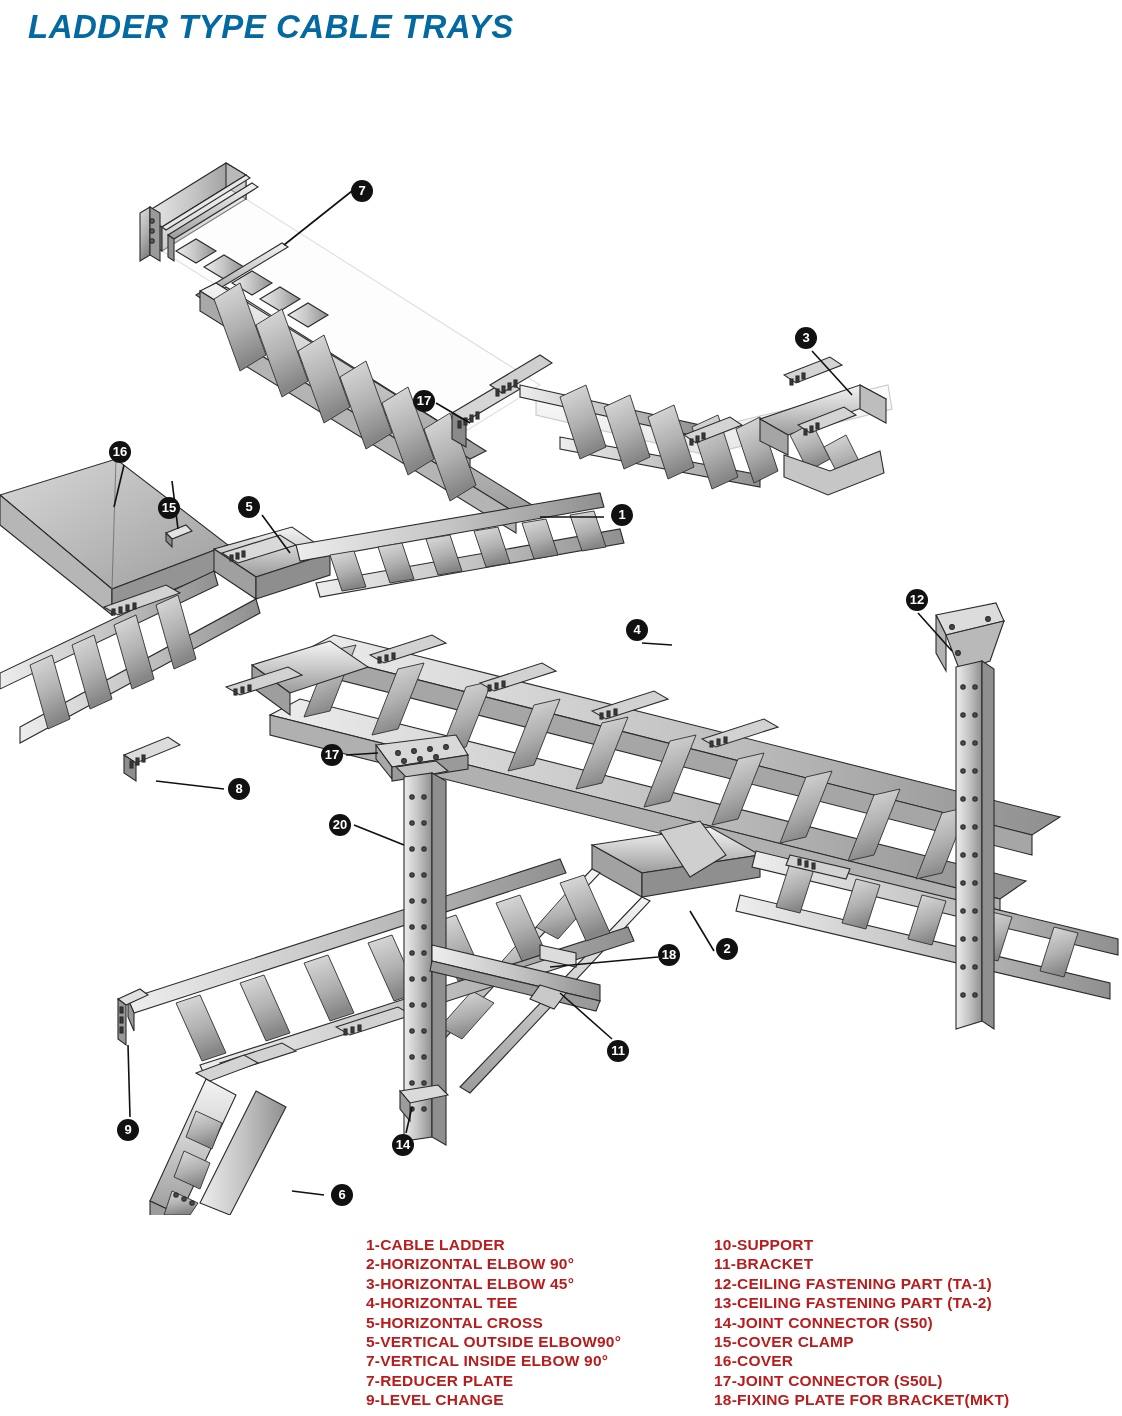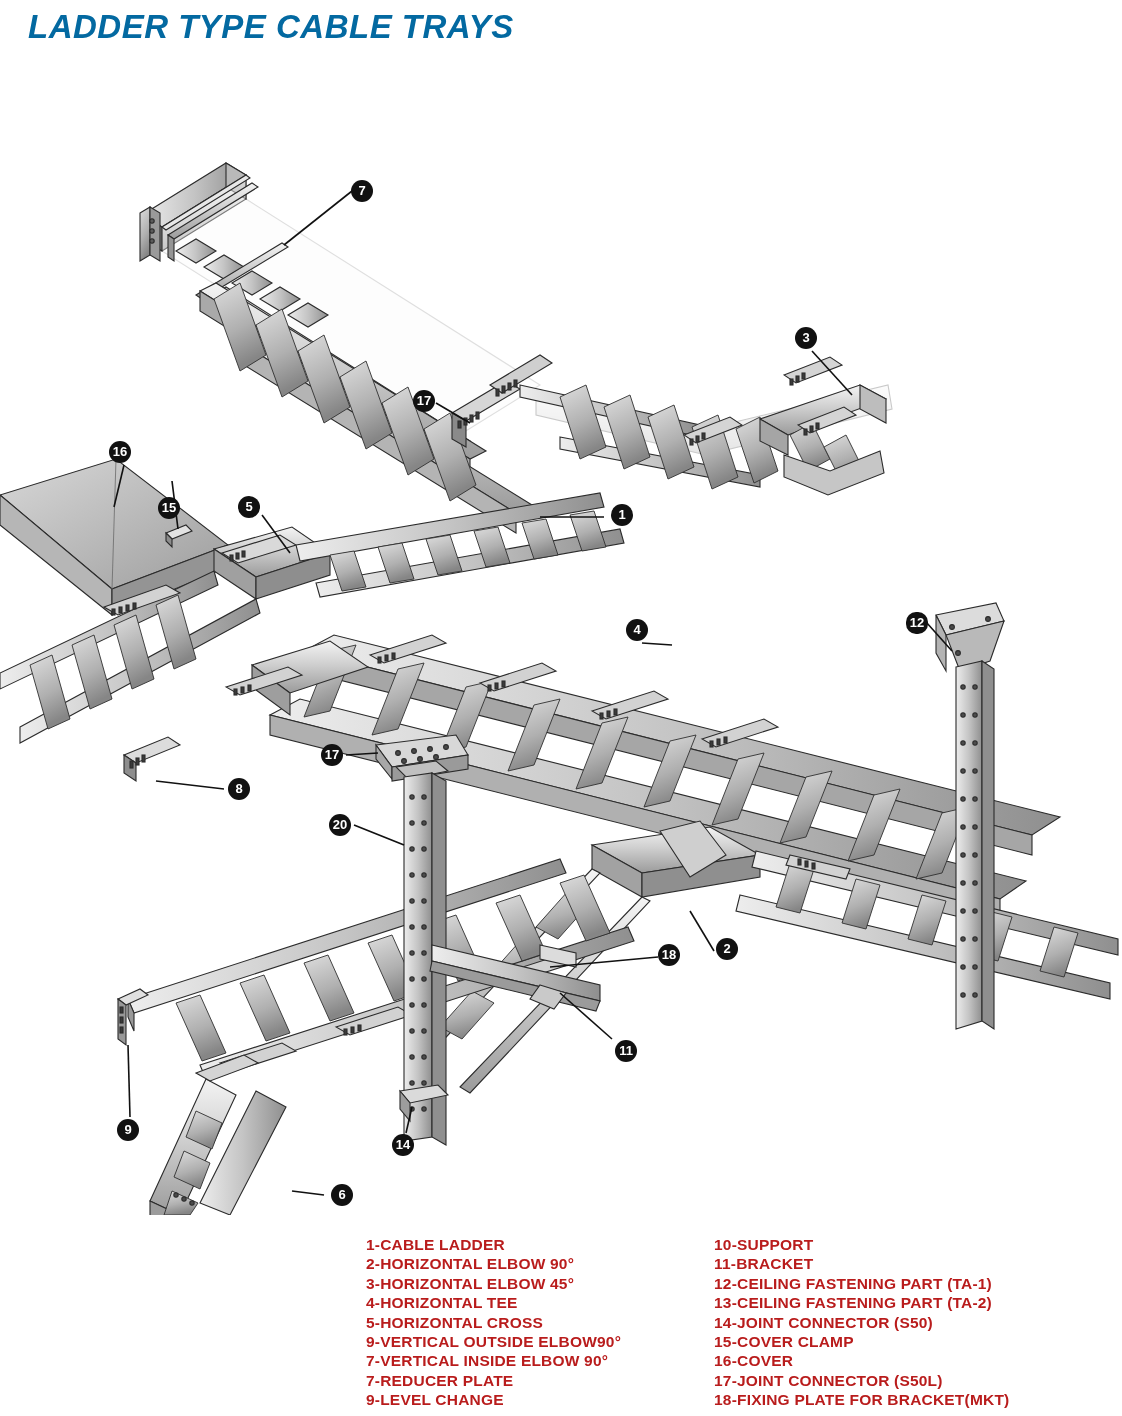--- a/index.html
+++ b/index.html
@@ -523,39 +523,39 @@
 <div id="callouts-layer">
   <div class="callout" style="left:351px;  top:180px;">7</div>
   <div class="callout" style="left:795px;  top:327px;">3</div>
   <div class="callout" style="left:611px;  top:504px;">1</div>
   <div class="callout" style="left:626px;  top:619px;">4</div>
   <div class="callout" style="left:238px;  top:496px;">5</div>
   <div class="callout" style="left:331px;  top:1184px;">6</div>
   <div class="callout" style="left:228px;  top:778px;">8</div>
   <div class="callout" style="left:117px;  top:1119px;">9</div>
   <div class="callout" style="left:329px;  top:814px;">20</div>
-  <div class="callout" style="left:607px;  top:1040px;margin-left:8px;">11</div>
-  <div class="callout" style="left:906px;  top:612px;border-radius:10px;">12</div>
+  <div class="callout" style="left:607px;  top:1040px;">11</div>
+  <div class="callout" style="left:906px;  top:589px;">12</div>
   <div class="callout" style="left:321px;  top:744px;">17</div>
   <div class="callout" style="left:392px;  top:1134px;">14</div>
   <div class="callout" style="left:158px;  top:457px;margin-top:40px;">15</div>
   <div class="callout" style="left:109px;  top:441px;">16</div>
   <div class="callout" style="left:413px;  top:390px;">17</div>
   <div class="callout" style="left:658px;  top:944px;">18</div>
   <div class="callout" style="left:716px;  top:938px;">2</div>
 </div>
 
 <div id="legend">
   <div class="legend-col" id="legend-col-left">
     <div class="legend-item">1-CABLE LADDER</div>
     <div class="legend-item">2-HORIZONTAL ELBOW 90°</div>
     <div class="legend-item">3-HORIZONTAL ELBOW 45°</div>
     <div class="legend-item">4-HORIZONTAL TEE</div>
     <div class="legend-item">5-HORIZONTAL CROSS</div>
-    <div class="legend-item">9-VERTICAL OUTSIDE ELBOW90°</div>
+    <div class="legend-item">5-VERTICAL OUTSIDE ELBOW90°</div>
     <div class="legend-item">7-VERTICAL INSIDE ELBOW 90°</div>
     <div class="legend-item">7-REDUCER PLATE</div>
     <div class="legend-item">9-LEVEL CHANGE</div>
   </div>
   <div class="legend-col" id="legend-col-right">
     <div class="legend-item">10-SUPPORT</div>
     <div class="legend-item">11-BRACKET</div>
     <div class="legend-item">12-CEILING FASTENING PART (TA-1)</div>
     <div class="legend-item">13-CEILING FASTENING PART (TA-2)</div>
     <div class="legend-item">14-JOINT CONNECTOR (S50)</div>

